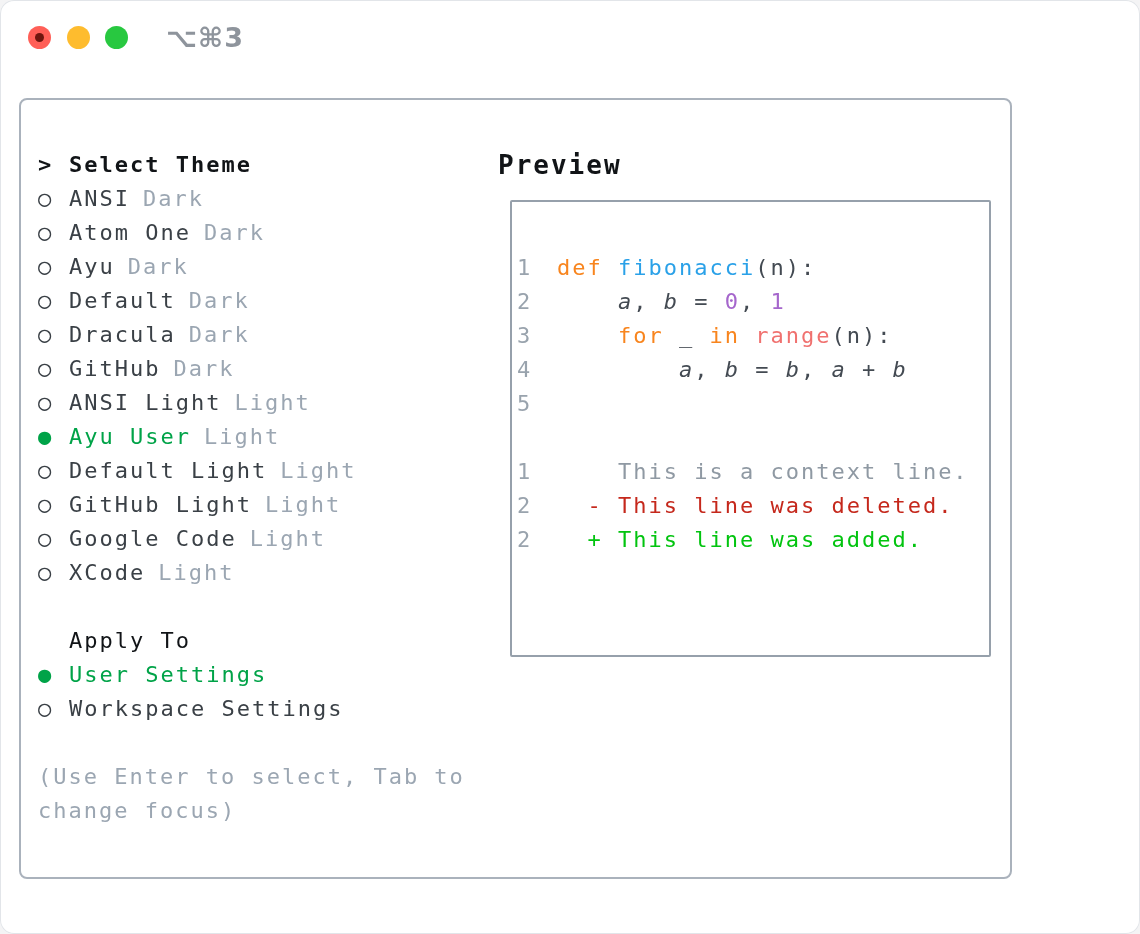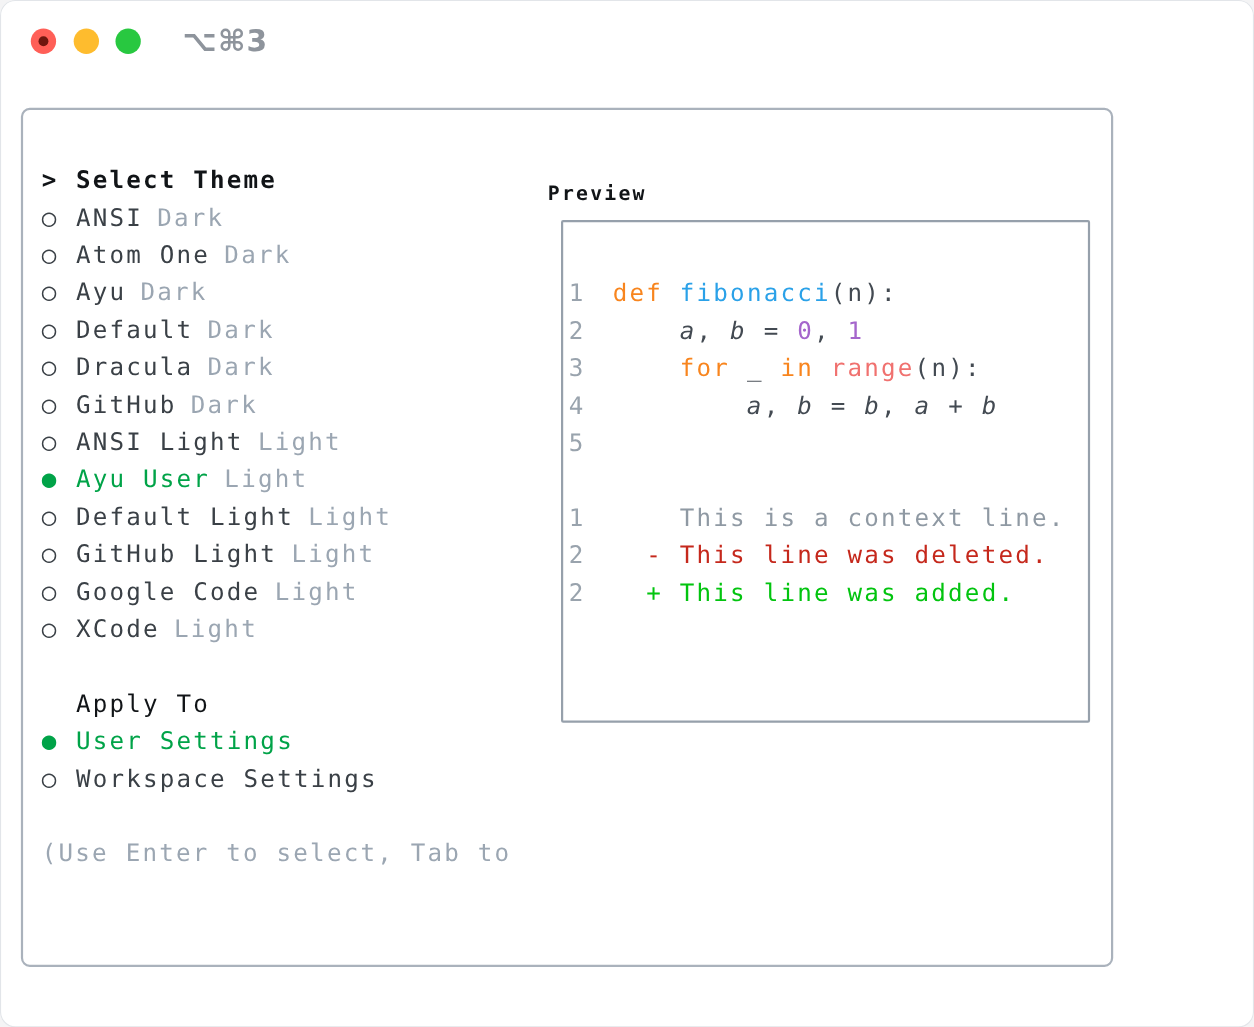--- a/index.html
+++ b/index.html
@@ -58,24 +58,24 @@
   .hdr { font-weight: bold; color: var(--text-black); }
   .name { color: var(--text-dark); }
   .name.sel { color: var(--selected-green); }
   .tag { color: var(--tag-gray); margin-left: 13px; }
   .apply-hdr { color: var(--text-black); text-align: center; }
   .spacer { height: 34px; }
   .help { color: var(--help-gray); white-space: pre; height: 34px; line-height: 34px; }
 
   
   .preview-hdr {
-    position: absolute; left: 477px; top: 60px;
+    position: absolute; left: 477px; top: 48px;
     height: 34px; line-height: 34px;
     font-weight: bold; color: var(--text-black);
-    font-size: 18px; letter-spacing: 2px;
+    font-size: 26px; letter-spacing: 2px;
   }
   .preview-box {
     position: absolute; left: 489px; top: 100px;
     width: 472px; height: 404px;
     border: 2px solid var(--box-border);
     border-radius: 2px;
     padding: 49px 0 0 5px;
     box-sizing: content-box;
     overflow: hidden;
   }
@@ -132,20 +132,21 @@
       </div>
       <div id="apply-list">
           <div class="row"><span class="cell-b radio sel">●</span><span class="name sel">User Settings</span></div>
           <div class="row"><span class="cell-b radio">○</span><span class="name">Workspace Settings</span></div>
         </div>
 
       <div class="spacer"></div>
 
       <div id="help-lines">
           <div class="help">(Use Enter to select, Tab to</div>
+          <div class="help">change focus)</div>
         </div>
     </div>
 
     <div class="preview-hdr">Preview</div>
 
     <div class="preview-box">
       <div id="code-block">
           <div class="cline">
             <span class="num">1</span>
             <span class="ctext"><span class="tok-kw">def</span><span class="tok-pl"> </span><span class="tok-fn">fibonacci</span><span class="tok-pl">(n):</span></span>

